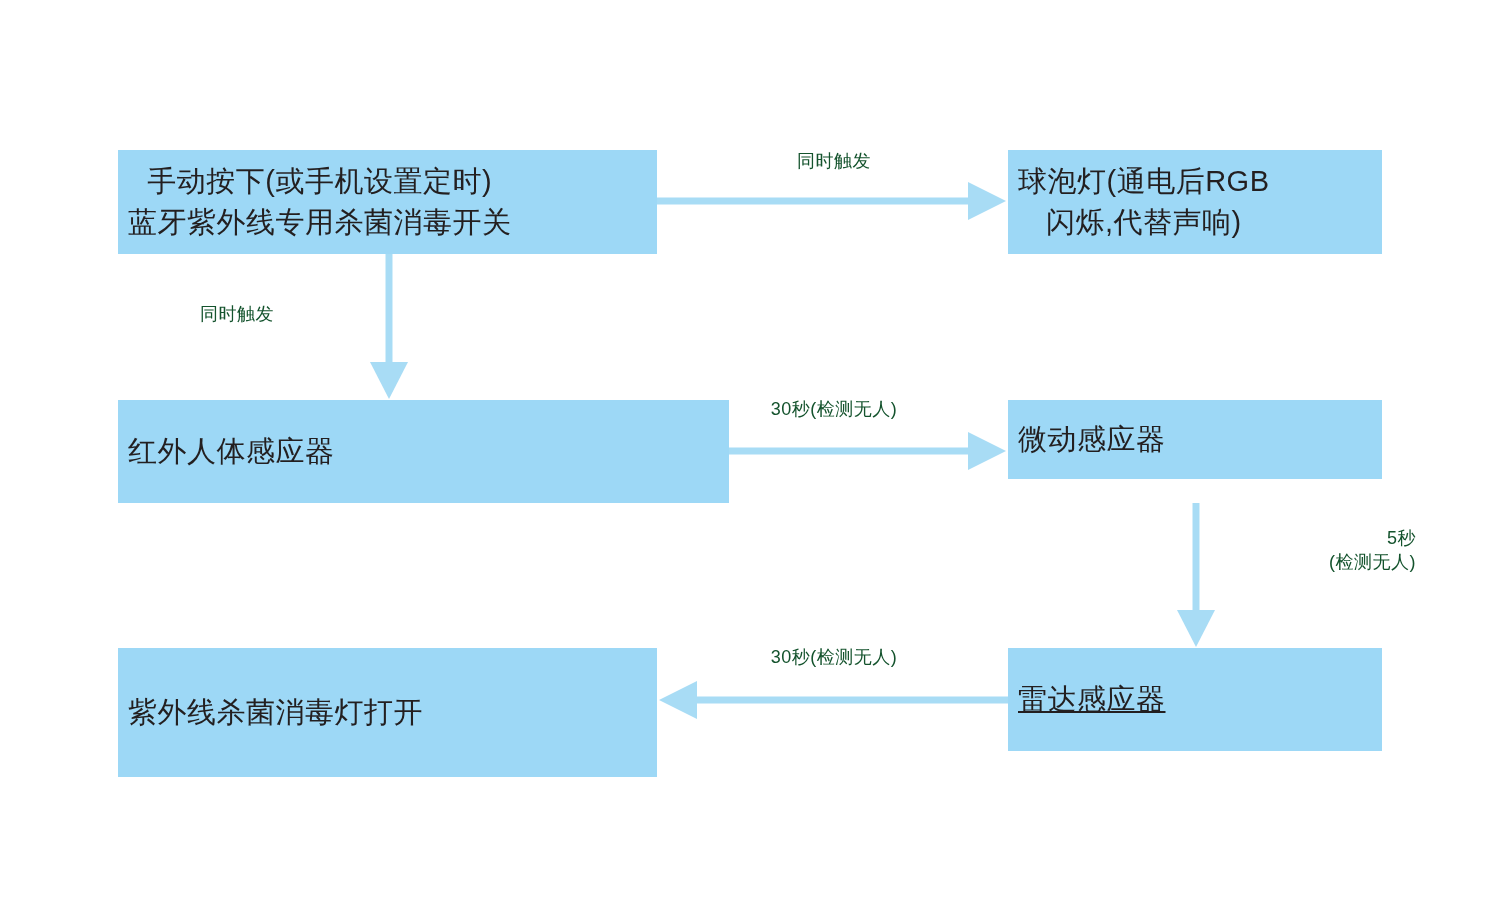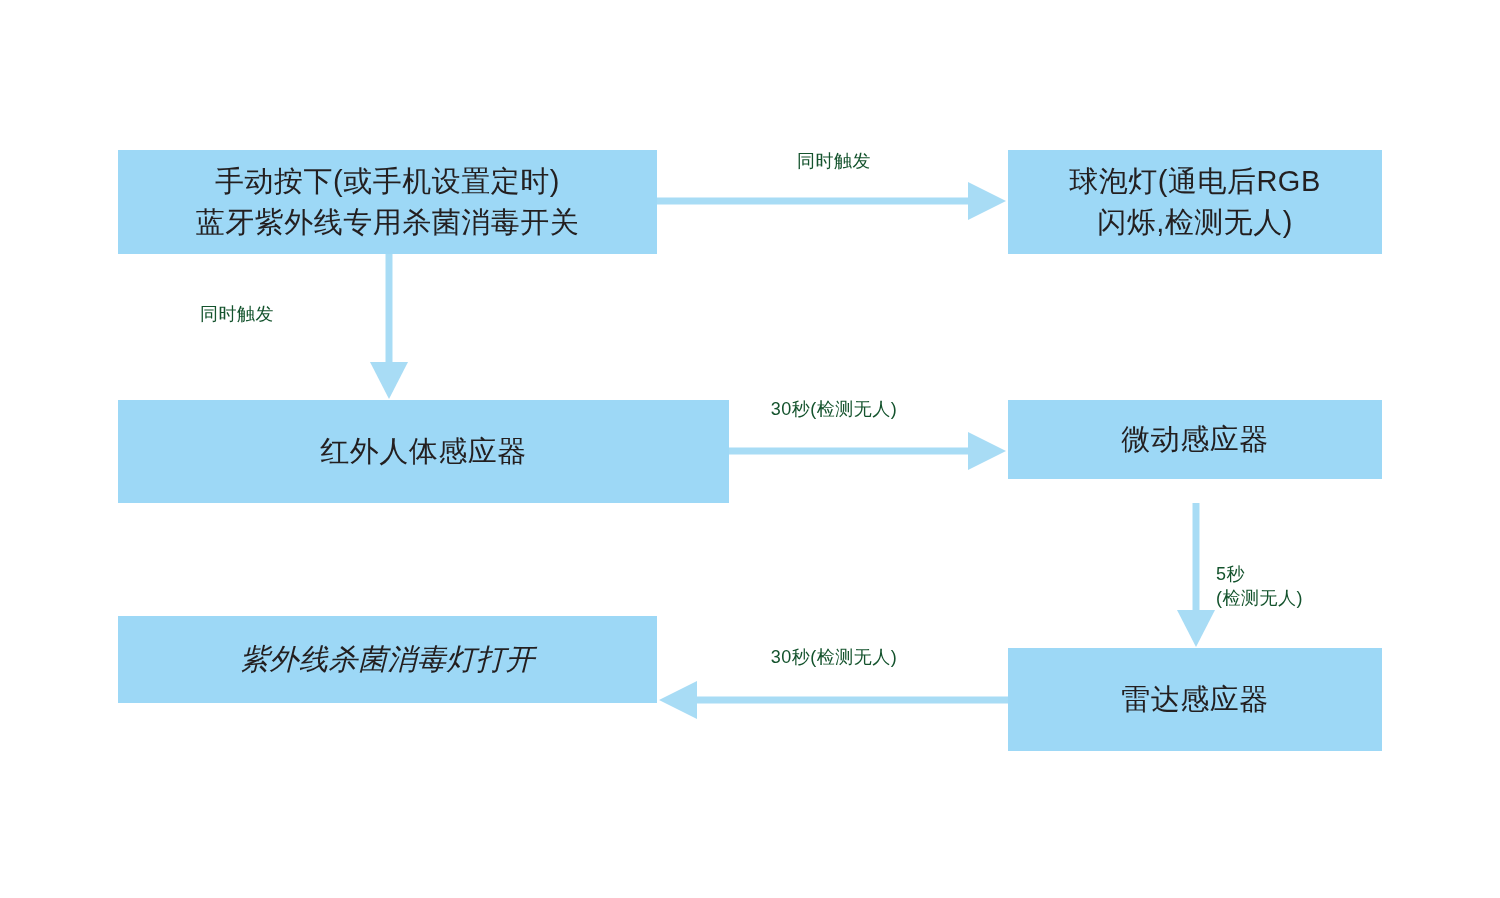--- a/index.html
+++ b/index.html
@@ -26,53 +26,52 @@
     top: 0;
     width: 1500px;
     height: 898px;
   }
   .node {
     position: absolute;
     box-sizing: border-box;
     background: #9dd8f6;
     display: flex;
     align-items: center;
-    justify-content: center;
     text-align: center;
     font-size: 29px;
     line-height: 1.42;
     letter-spacing: 0.5px;
     color: #231f20;
     font-weight: 400;
     padding: 13px 10px;
   }
   .node-text {
     display: block;
     white-space: pre-line;
   }
   .node-1 { left: 118px; top: 150px;  width: 539px; height: 104px; }
   .node-2 { left: 1008px; top: 150px; width: 374px; height: 104px; }
   .node-3 { left: 118px; top: 400px;  width: 611px; height: 103px; }
   .node-4 { left: 1008px; top: 400px; width: 374px; height: 79px; }
-  .node-5 { left: 118px; top: 616px;  width: 539px; height: 87px; font-style: italic; }
-  .node-6 { left: 1008px; top: 648px; width: 374px; height: 103px; }
+  .node-5 { left: 118px; top: 648px;  width: 539px; height: 129px; }
+  .node-6 { left: 1008px; top: 648px; width: 374px; height: 103px; text-decoration: underline; }
 
   .edge-label {
     position: absolute;
     font-size: 18px;
     line-height: 1.32;
     color: #14532d;
     white-space: pre-line;
     text-align: center;
     letter-spacing: 0.5px;
   }
   .lbl-top-h   { left: 660px;  top: 150px; width: 348px; }
   .lbl-left-v  { left: 200px;  top: 303px; width: 180px; text-align: left; }
   .lbl-mid-h   { left: 660px;  top: 398px; width: 348px; }
-  .lbl-right-v { left: 1216px; top: 527px; width: 200px; text-align: left; margin-top: 36px; }
+  .lbl-right-v { left: 1216px; top: 527px; width: 200px; text-align: right; }
   .lbl-bot-h   { left: 660px;  top: 646px; width: 348px; }
 </style>
 </head>
 <body>
 
 <div id="canvas">
 
   <svg id="flow-svg" viewBox="0 0 1500 898" xmlns="http://www.w3.org/2000/svg">
 
     <g>
@@ -101,21 +100,21 @@
     </g>
   </svg>
 
   <div class="node node-1">
     <span class="node-text">手动按下(或手机设置定时)
 蓝牙紫外线专用杀菌消毒开关</span>
   </div>
 
   <div class="node node-2">
     <span class="node-text">球泡灯(通电后RGB
-闪烁,检测无人)</span>
+闪烁,代替声响)</span>
   </div>
 
   <div class="node node-3">
     <span class="node-text">红外人体感应器</span>
   </div>
 
   <div class="node node-4">
     <span class="node-text">微动感应器</span>
   </div>
 

